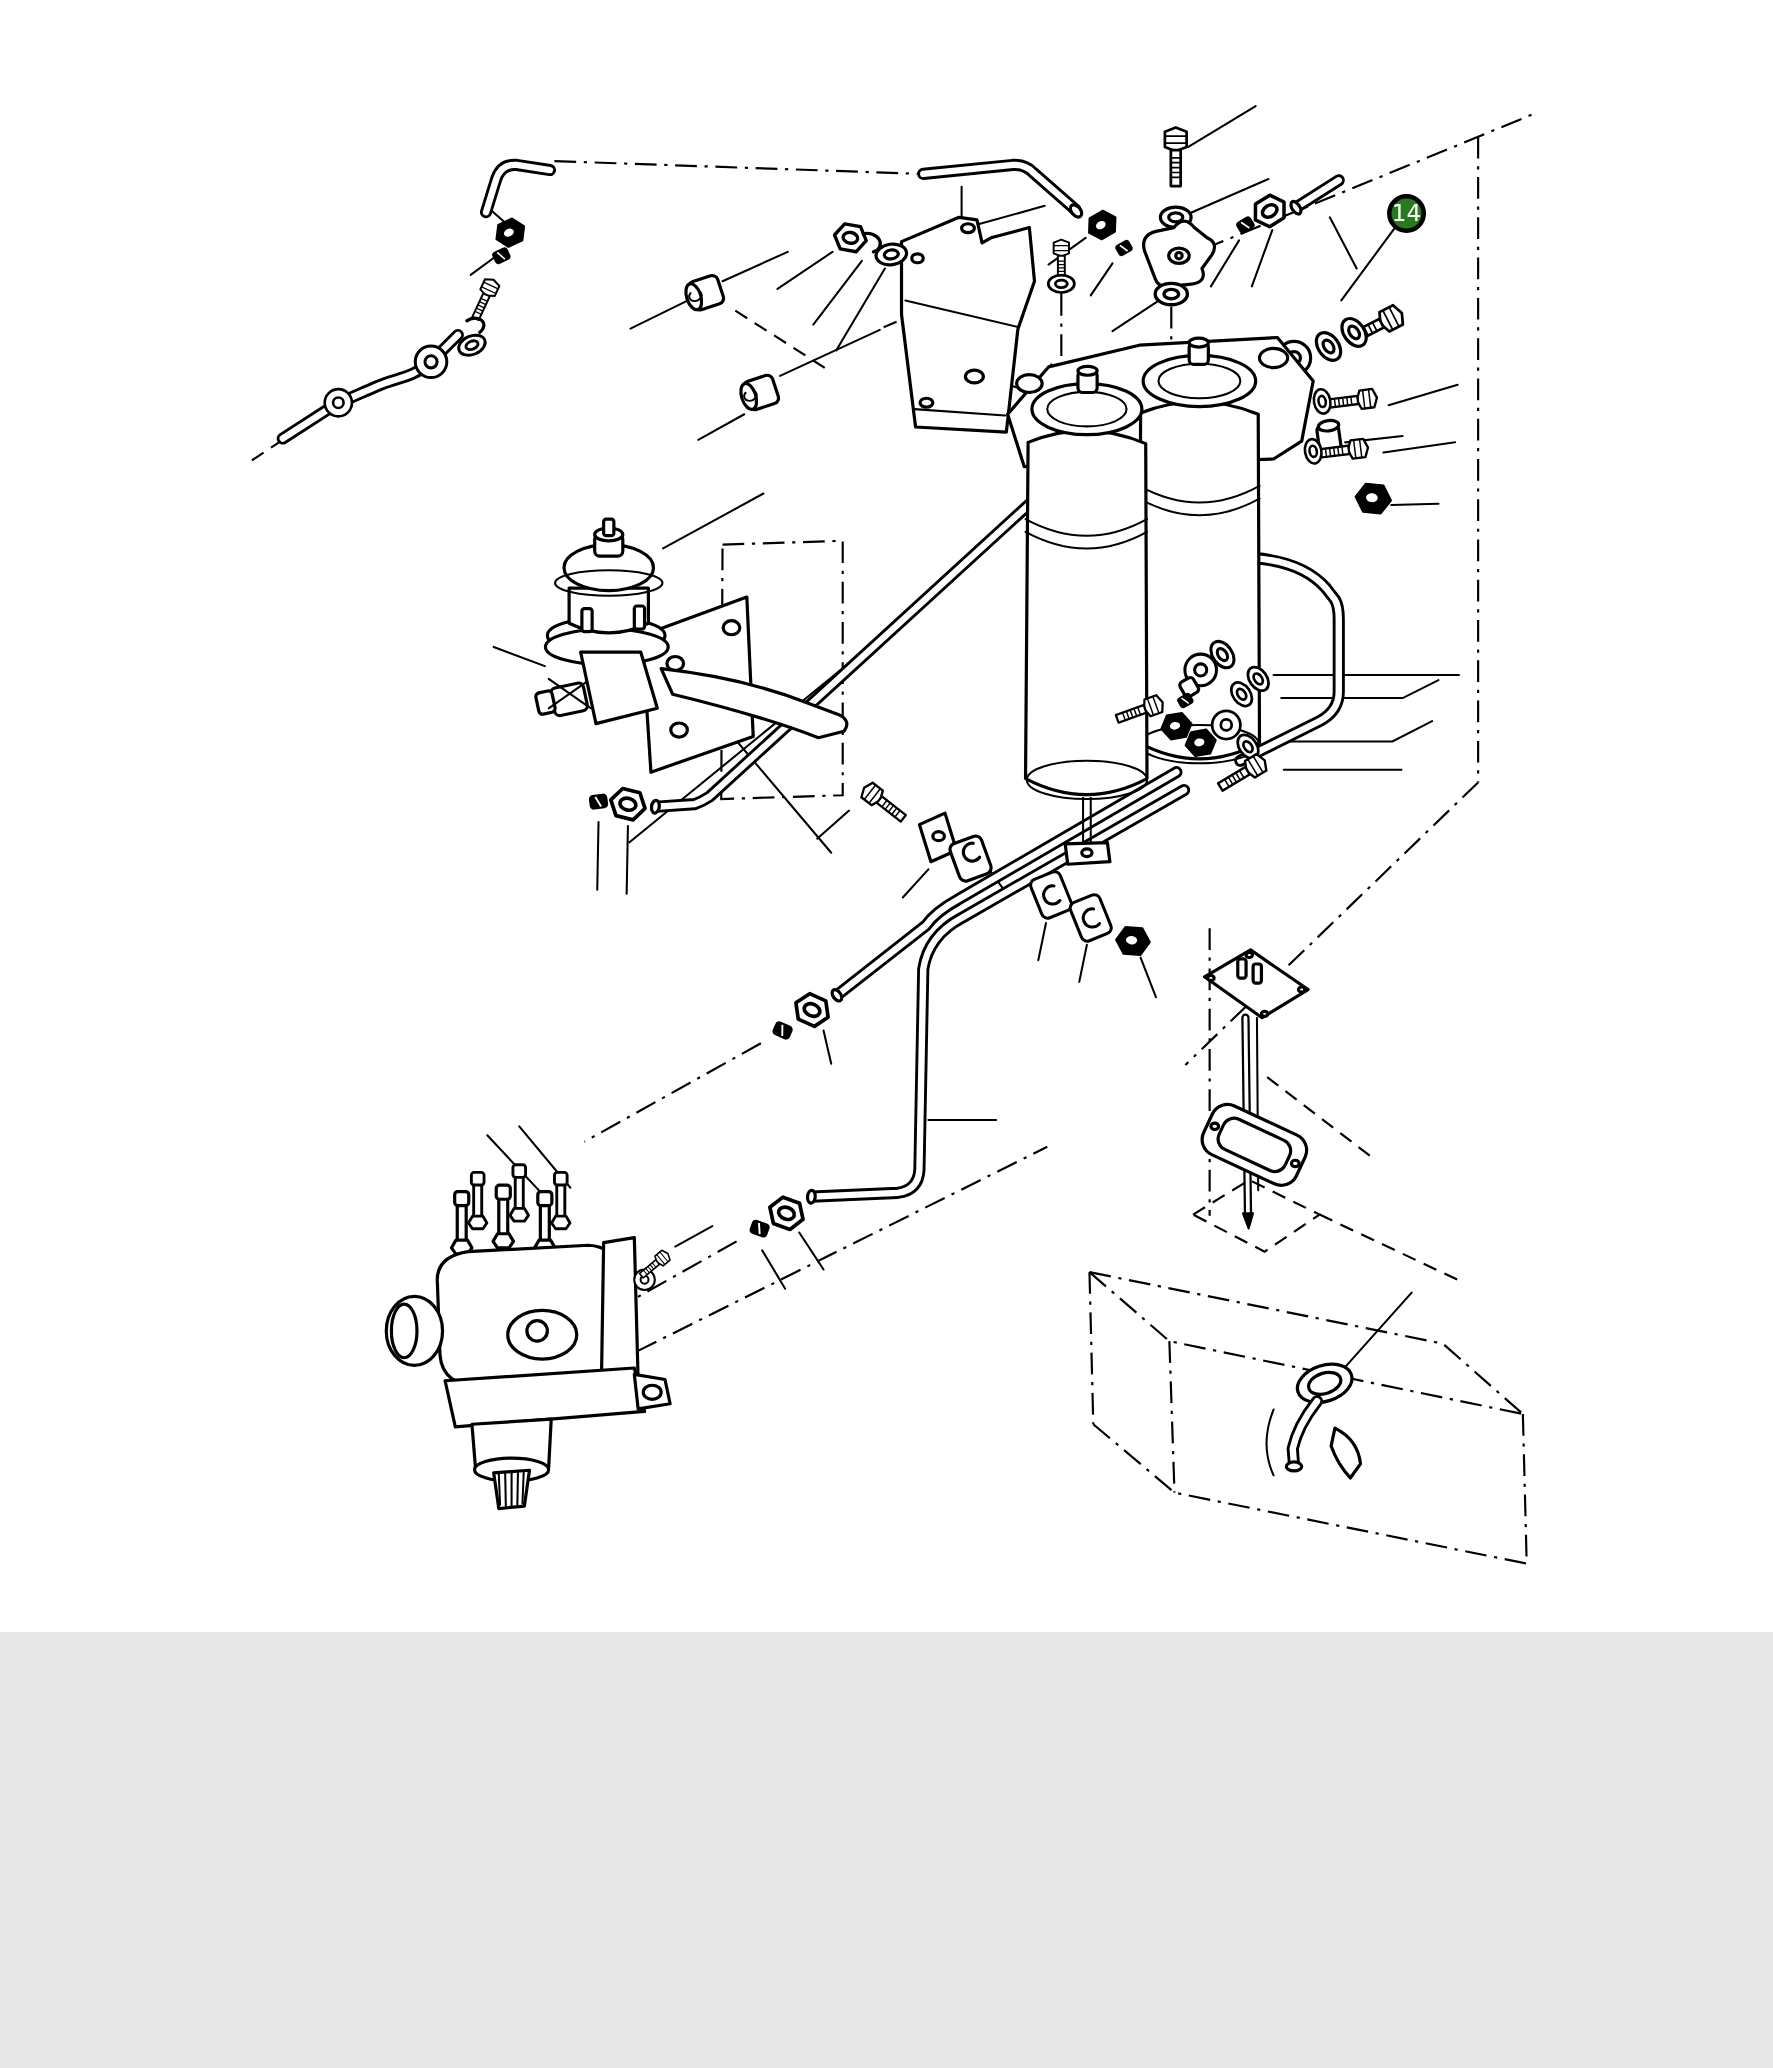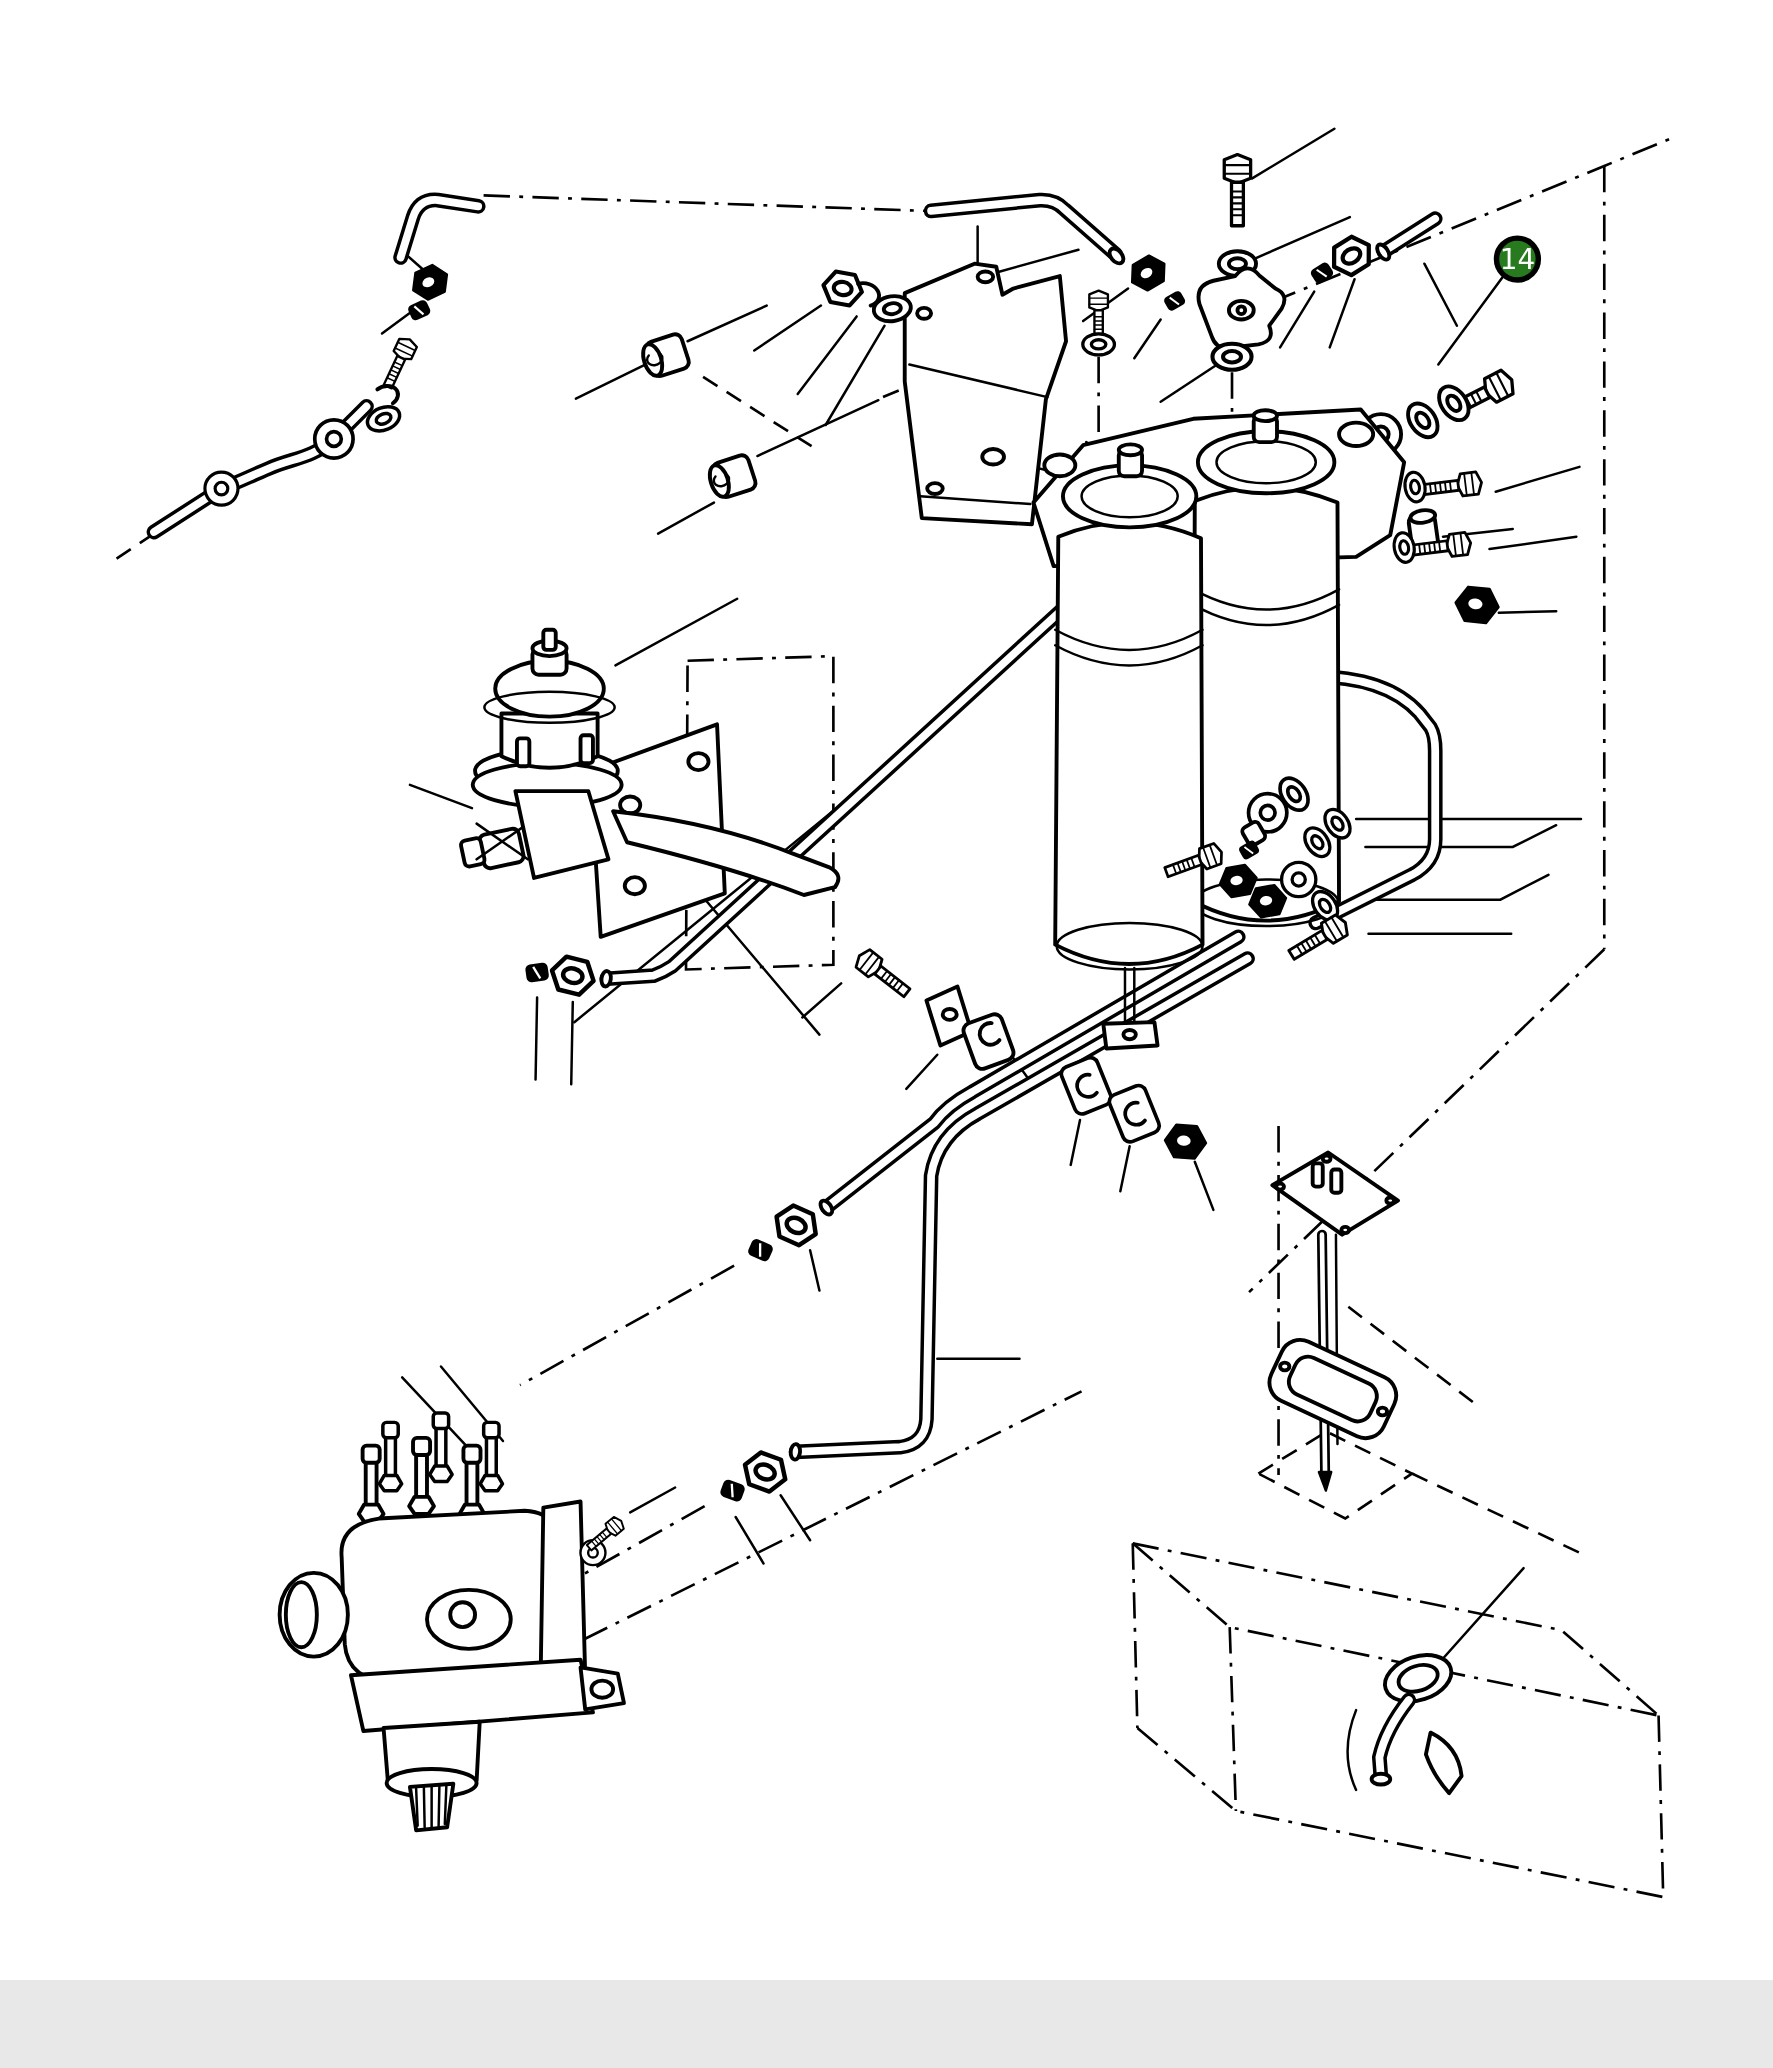--- a/index.html
+++ b/index.html
@@ -1,16 +1,16 @@
 <!DOCTYPE html>
 <html style="font-size:13px"><head>
 <meta charset="utf-8">
 <style>
   html,body{margin:0;padding:0;background:#e8e8e8;font-family:"Liberation Sans",sans-serif;}
-  .stage{position:relative;width:1773px;height:1980px;background:#ffffff;margin:0 auto;overflow:hidden;}
+  .stage{position:relative;width:1773px;height:1632px;background:#ffffff;margin:0 auto;overflow:hidden;}
   svg{display:block;width:100%;height:100%;}
   .ln  {fill:none;stroke:#000;stroke-width:5;stroke-linecap:round;stroke-linejoin:round;}
   .ln2 {fill:none;stroke:#000;stroke-width:3.2;stroke-linecap:round;}
   .thin{fill:none;stroke:#000;stroke-width:3.2;stroke-linecap:round;}
   .phan{fill:none;stroke:#000;stroke-width:3.4;stroke-dasharray:34 12 5 12;stroke-linecap:butt;}
   .dsh {fill:none;stroke:#000;stroke-width:3.4;stroke-dasharray:22 14;}
   .t-out{fill:none;stroke:#000;stroke-width:19;stroke-linecap:round;stroke-linejoin:round;}
   .t-in {fill:none;stroke:#fff;stroke-width:10;stroke-linecap:round;stroke-linejoin:round;}
   .s-out{fill:none;stroke:#000;stroke-width:13;stroke-linecap:round;}
   .s-in {fill:none;stroke:#fff;stroke-width:6;stroke-linecap:round;}

